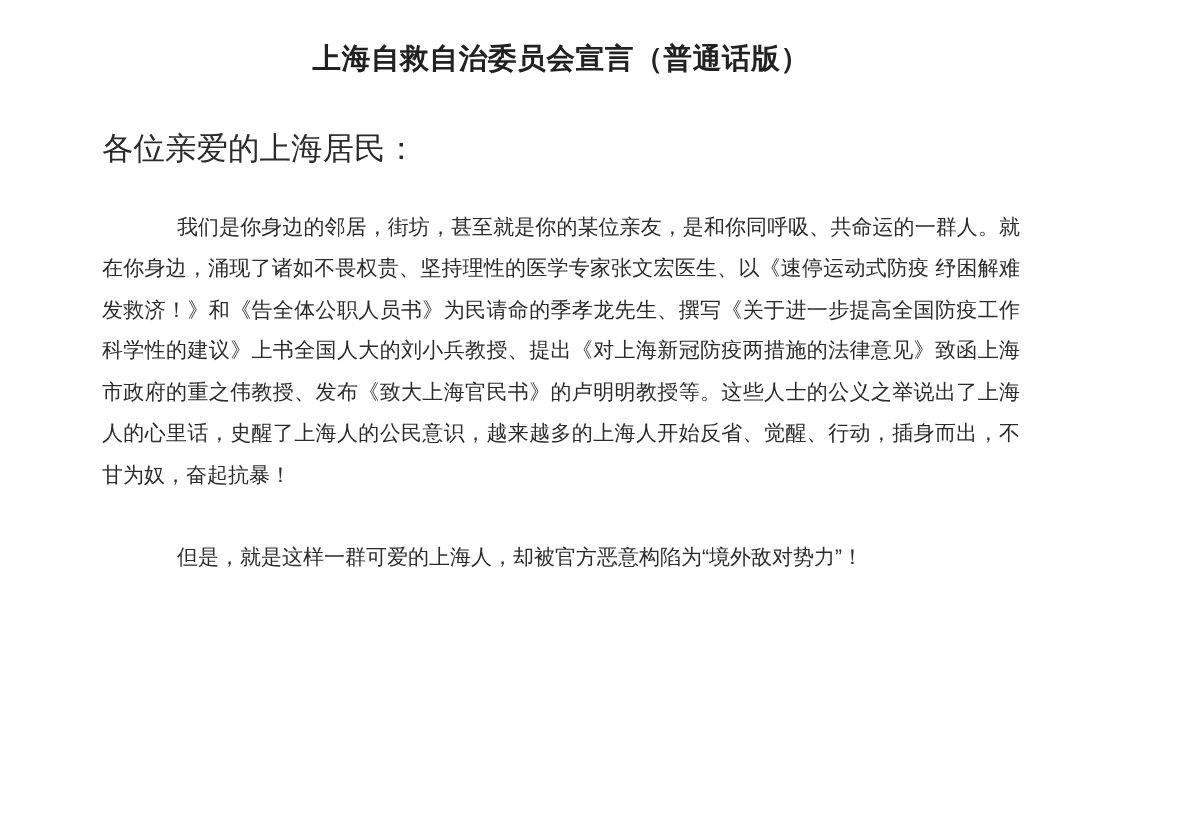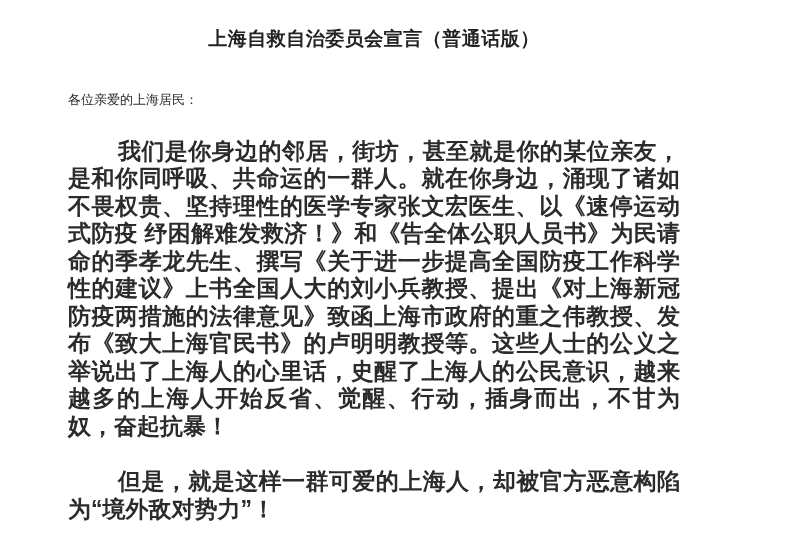--- a/index.html
+++ b/index.html
@@ -23,32 +23,31 @@
   }
   .doc-title {
     text-align: center;
     font-size: 19px;
     font-weight: bold;
     color: #222222;
     margin: 0 0 34px 0;
     letter-spacing: 0.5px;
   }
   .greeting {
-    font-size: 13px;
+    font-size: 21px;
     line-height: 27.5px;
     margin: 0 0 24px 0;
   }
   .para {
-    font-size: 23px;
+    font-size: 14px;
     line-height: 27.5px;
     text-align: justify;
     text-justify: inter-ideograph;
     text-indent: 50px;
     margin: 16px 0 28px 0;
-    font-weight: bold;
   }
 </style>
 </head>
 <body>
 
 <div class="page">
   <h1 class="doc-title">上海自救自治委员会宣言（普通话版）</h1>
 
   <p class="greeting">各位亲爱的上海居民：</p>
 

